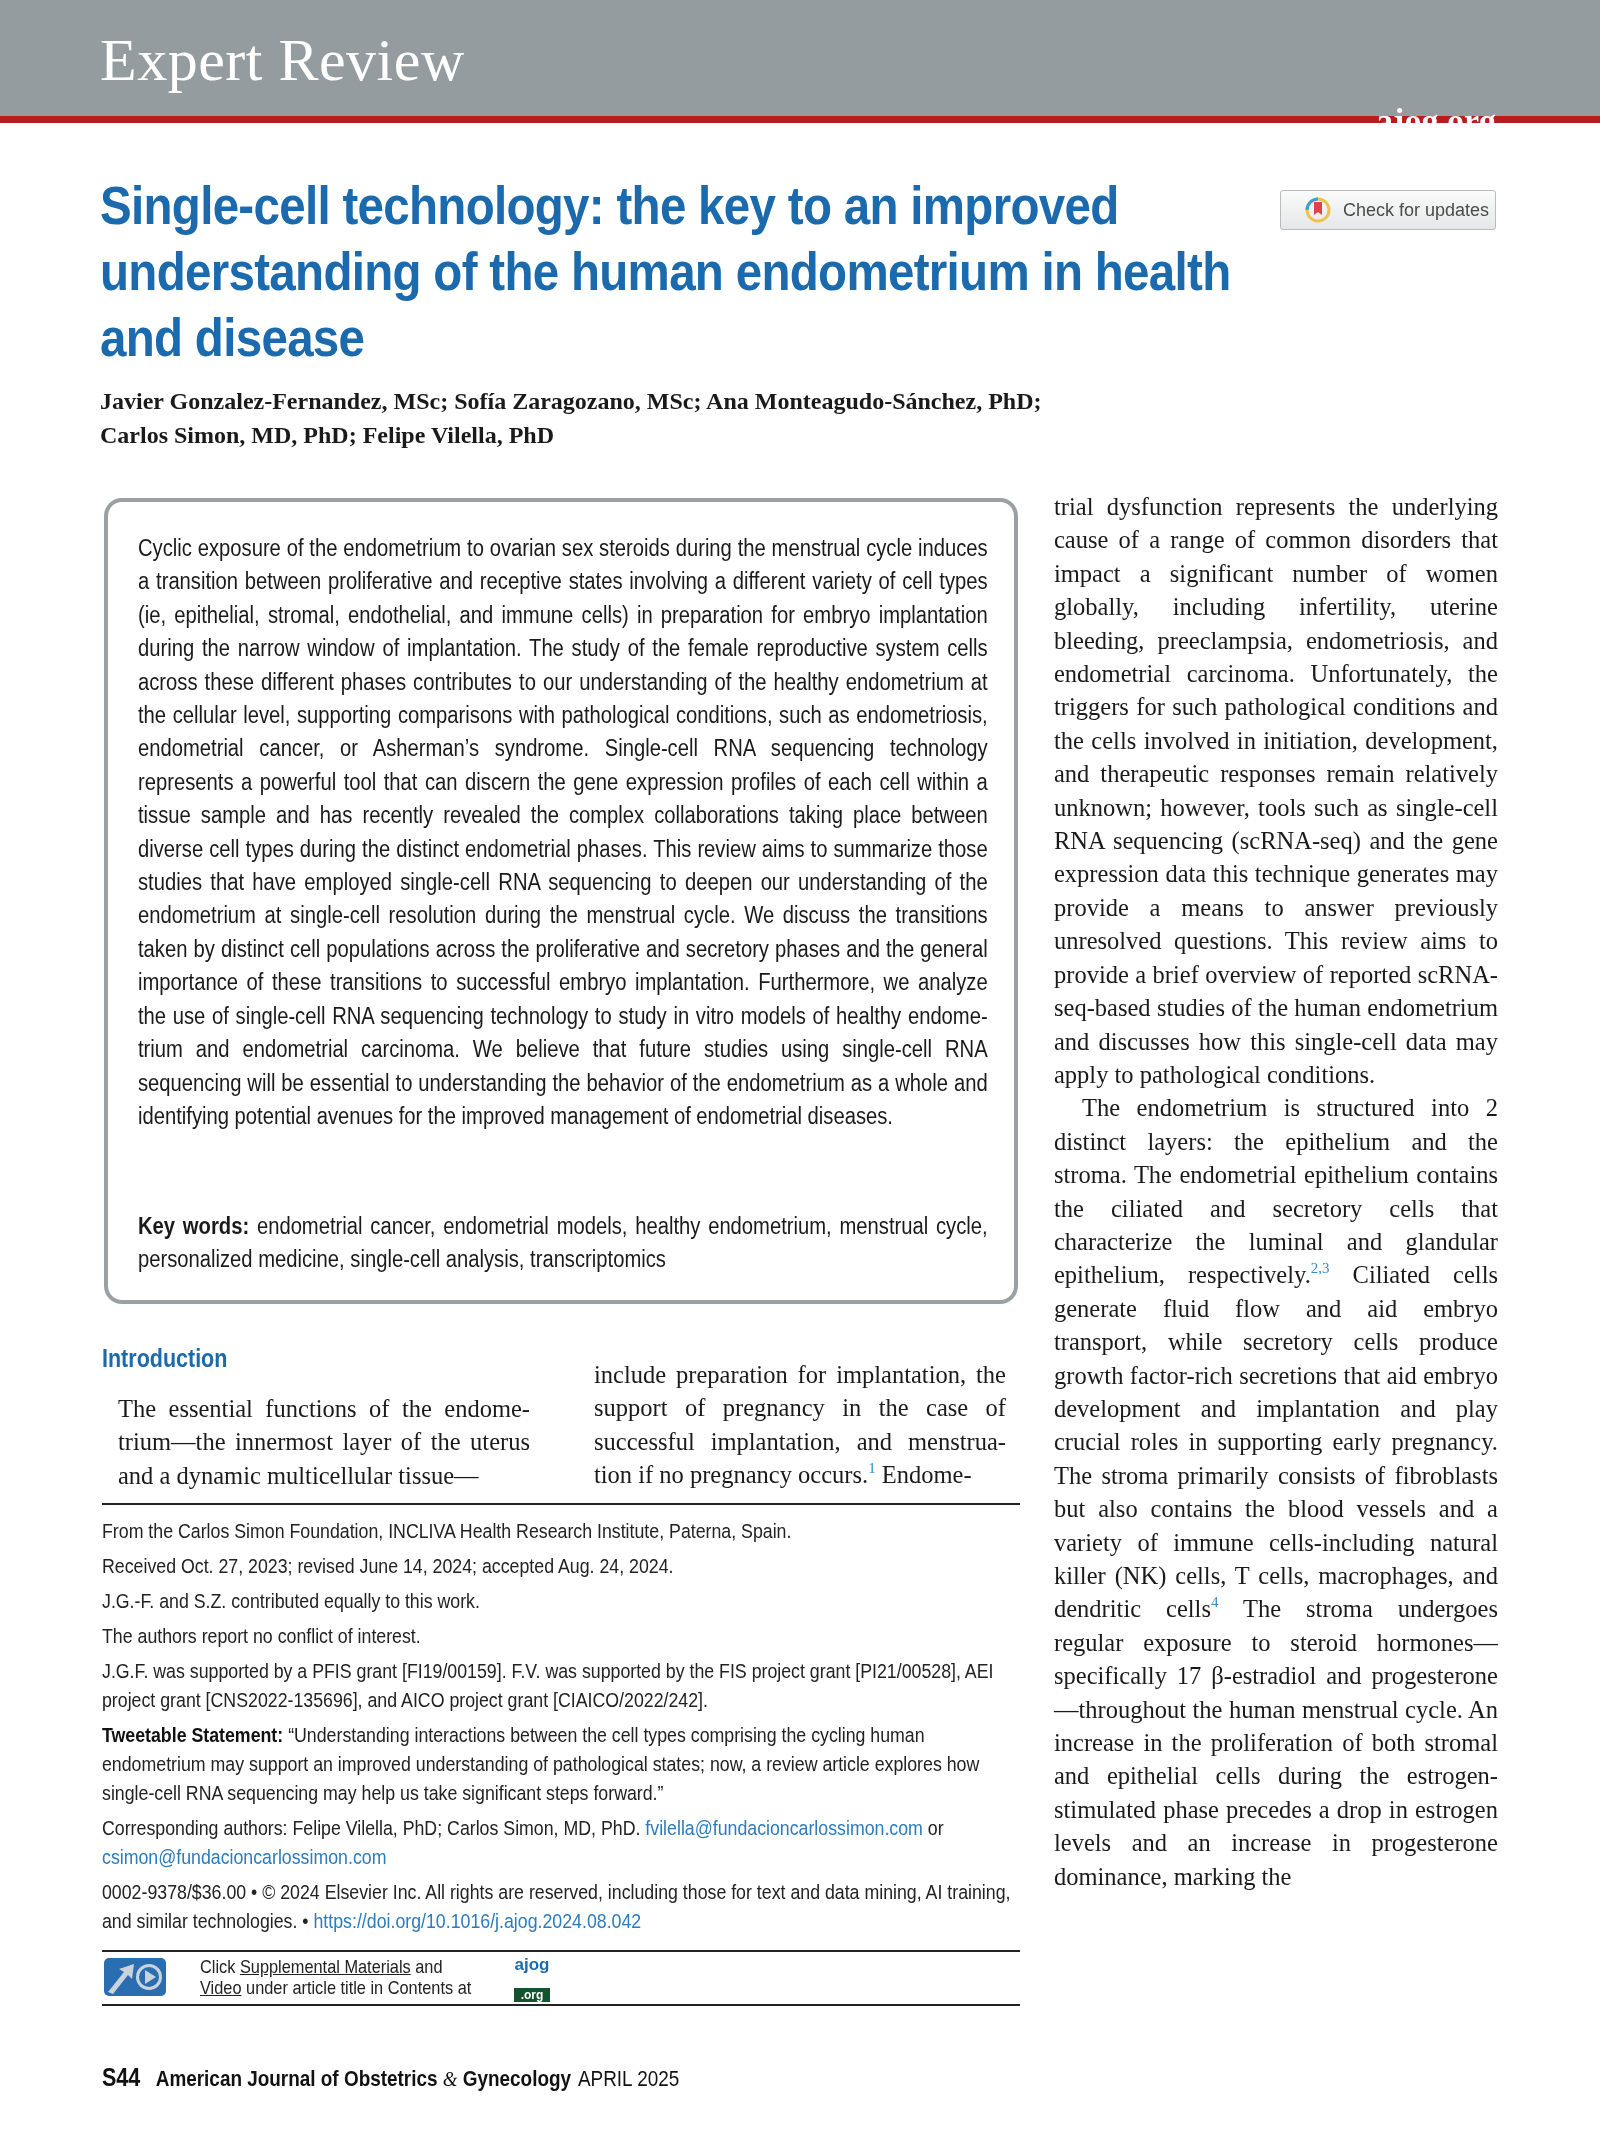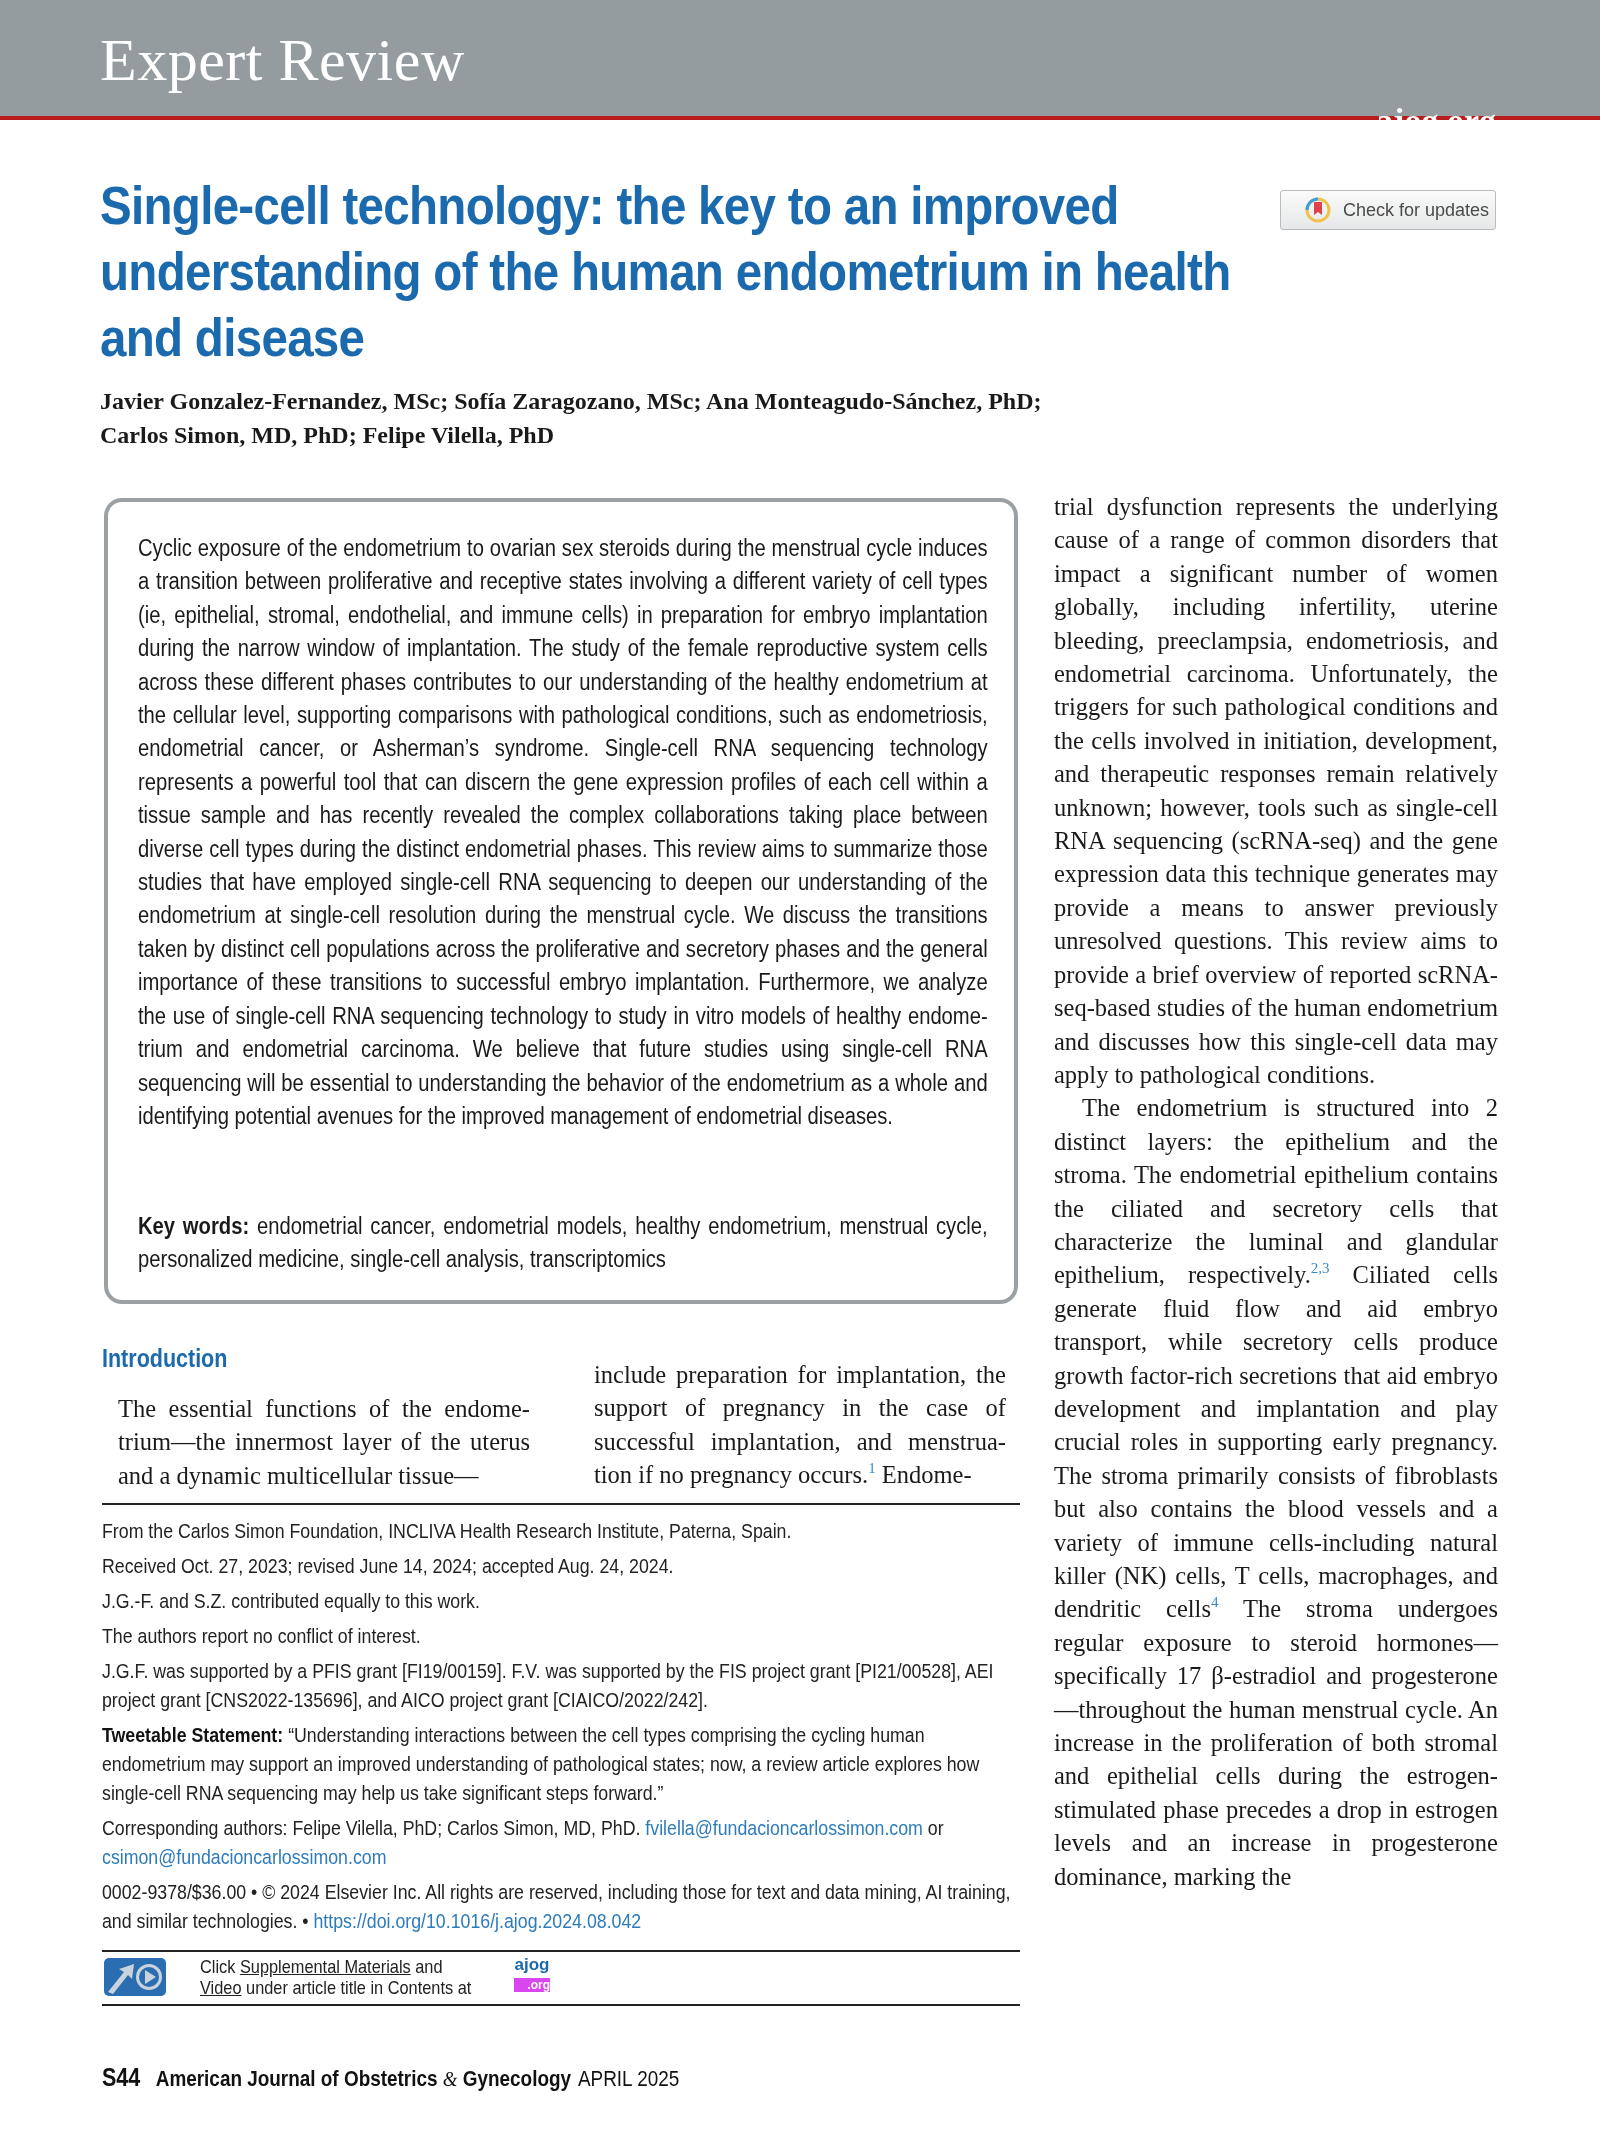--- a/index.html
+++ b/index.html
@@ -2,21 +2,21 @@
 <html><head>
 <meta charset="utf-8">
 <style>
   html, body { margin: 0; padding: 0; }
   body {
     width: 1600px; height: 2150px; position: relative; background: #ffffff;
     font-family: "Liberation Serif", serif; color: #1a1a1a; overflow: hidden;
   }
   .header-band {
     position: absolute; left: 0; top: 0; width: 1600px; height: 116px;
-    background: #959c9f; border-bottom: 4px solid #b91c1c;
+    background: #959c9f; border-bottom: 7px solid #b91c1c;
   }
   .header-section {
     position: absolute; left: 100px; top: 30px; font-family: "Liberation Serif", serif;
     font-size: 60px; color: #ffffff; letter-spacing: 0.5px; line-height: 1;
   }
   .header-site {
     position: absolute; right: 104px; top: 64px; font-family: "Liberation Serif", serif;
     font-size: 34px; color: #ffffff; font-weight: bold; line-height: 1; margin-top: 40px;
   }
   .check-updates {
@@ -85,21 +85,21 @@
     position: absolute; left: 2px; top: 2px; width: 62px; height: 38px; background: #2a6db0;
     border-radius: 5px; overflow: hidden;
   }
   .supp-text { position: absolute; left: 98px; top: 0; transform: scaleX(0.86); transform-origin: left top; width: 400px; }
   .supp-text u { text-decoration: underline; }
   .ajog-mini {
     position: absolute; left: 412px; top: 0; width: 36px; height: 40px;
     font-family: "Liberation Sans", sans-serif; font-weight: bold;
   }
   .ajog-mini .a { color: #1c6aae; font-size: 17px; line-height: 18px; display:block; text-align:center; }
-  .ajog-mini .o { background: #d946ef; color: #fff; font-size: 12px; line-height: 14px; display:block; text-align:right; margin-top: 4px; }
+  .ajog-mini .o { background: #14532d; color: #fff; font-size: 12px; line-height: 14px; display:block; text-align:center; margin-top: 14px; }
   .footer {
     position: absolute; left: 102px; top: 2063px; font-family: "Liberation Sans", sans-serif;
     font-size: 22px; color: #111; transform: scaleX(0.86); transform-origin: left top; white-space: nowrap;
   }
   .footer .page { font-weight: bold; font-size: 25px; margin-right: 18px; }
   .footer .journal { font-weight: bold; }
   .footer .amp { font-family: "Liberation Serif", serif; font-style: italic; font-weight: normal; }
   .footer .date { margin-left: 8px; }
 </style>
 </head>

